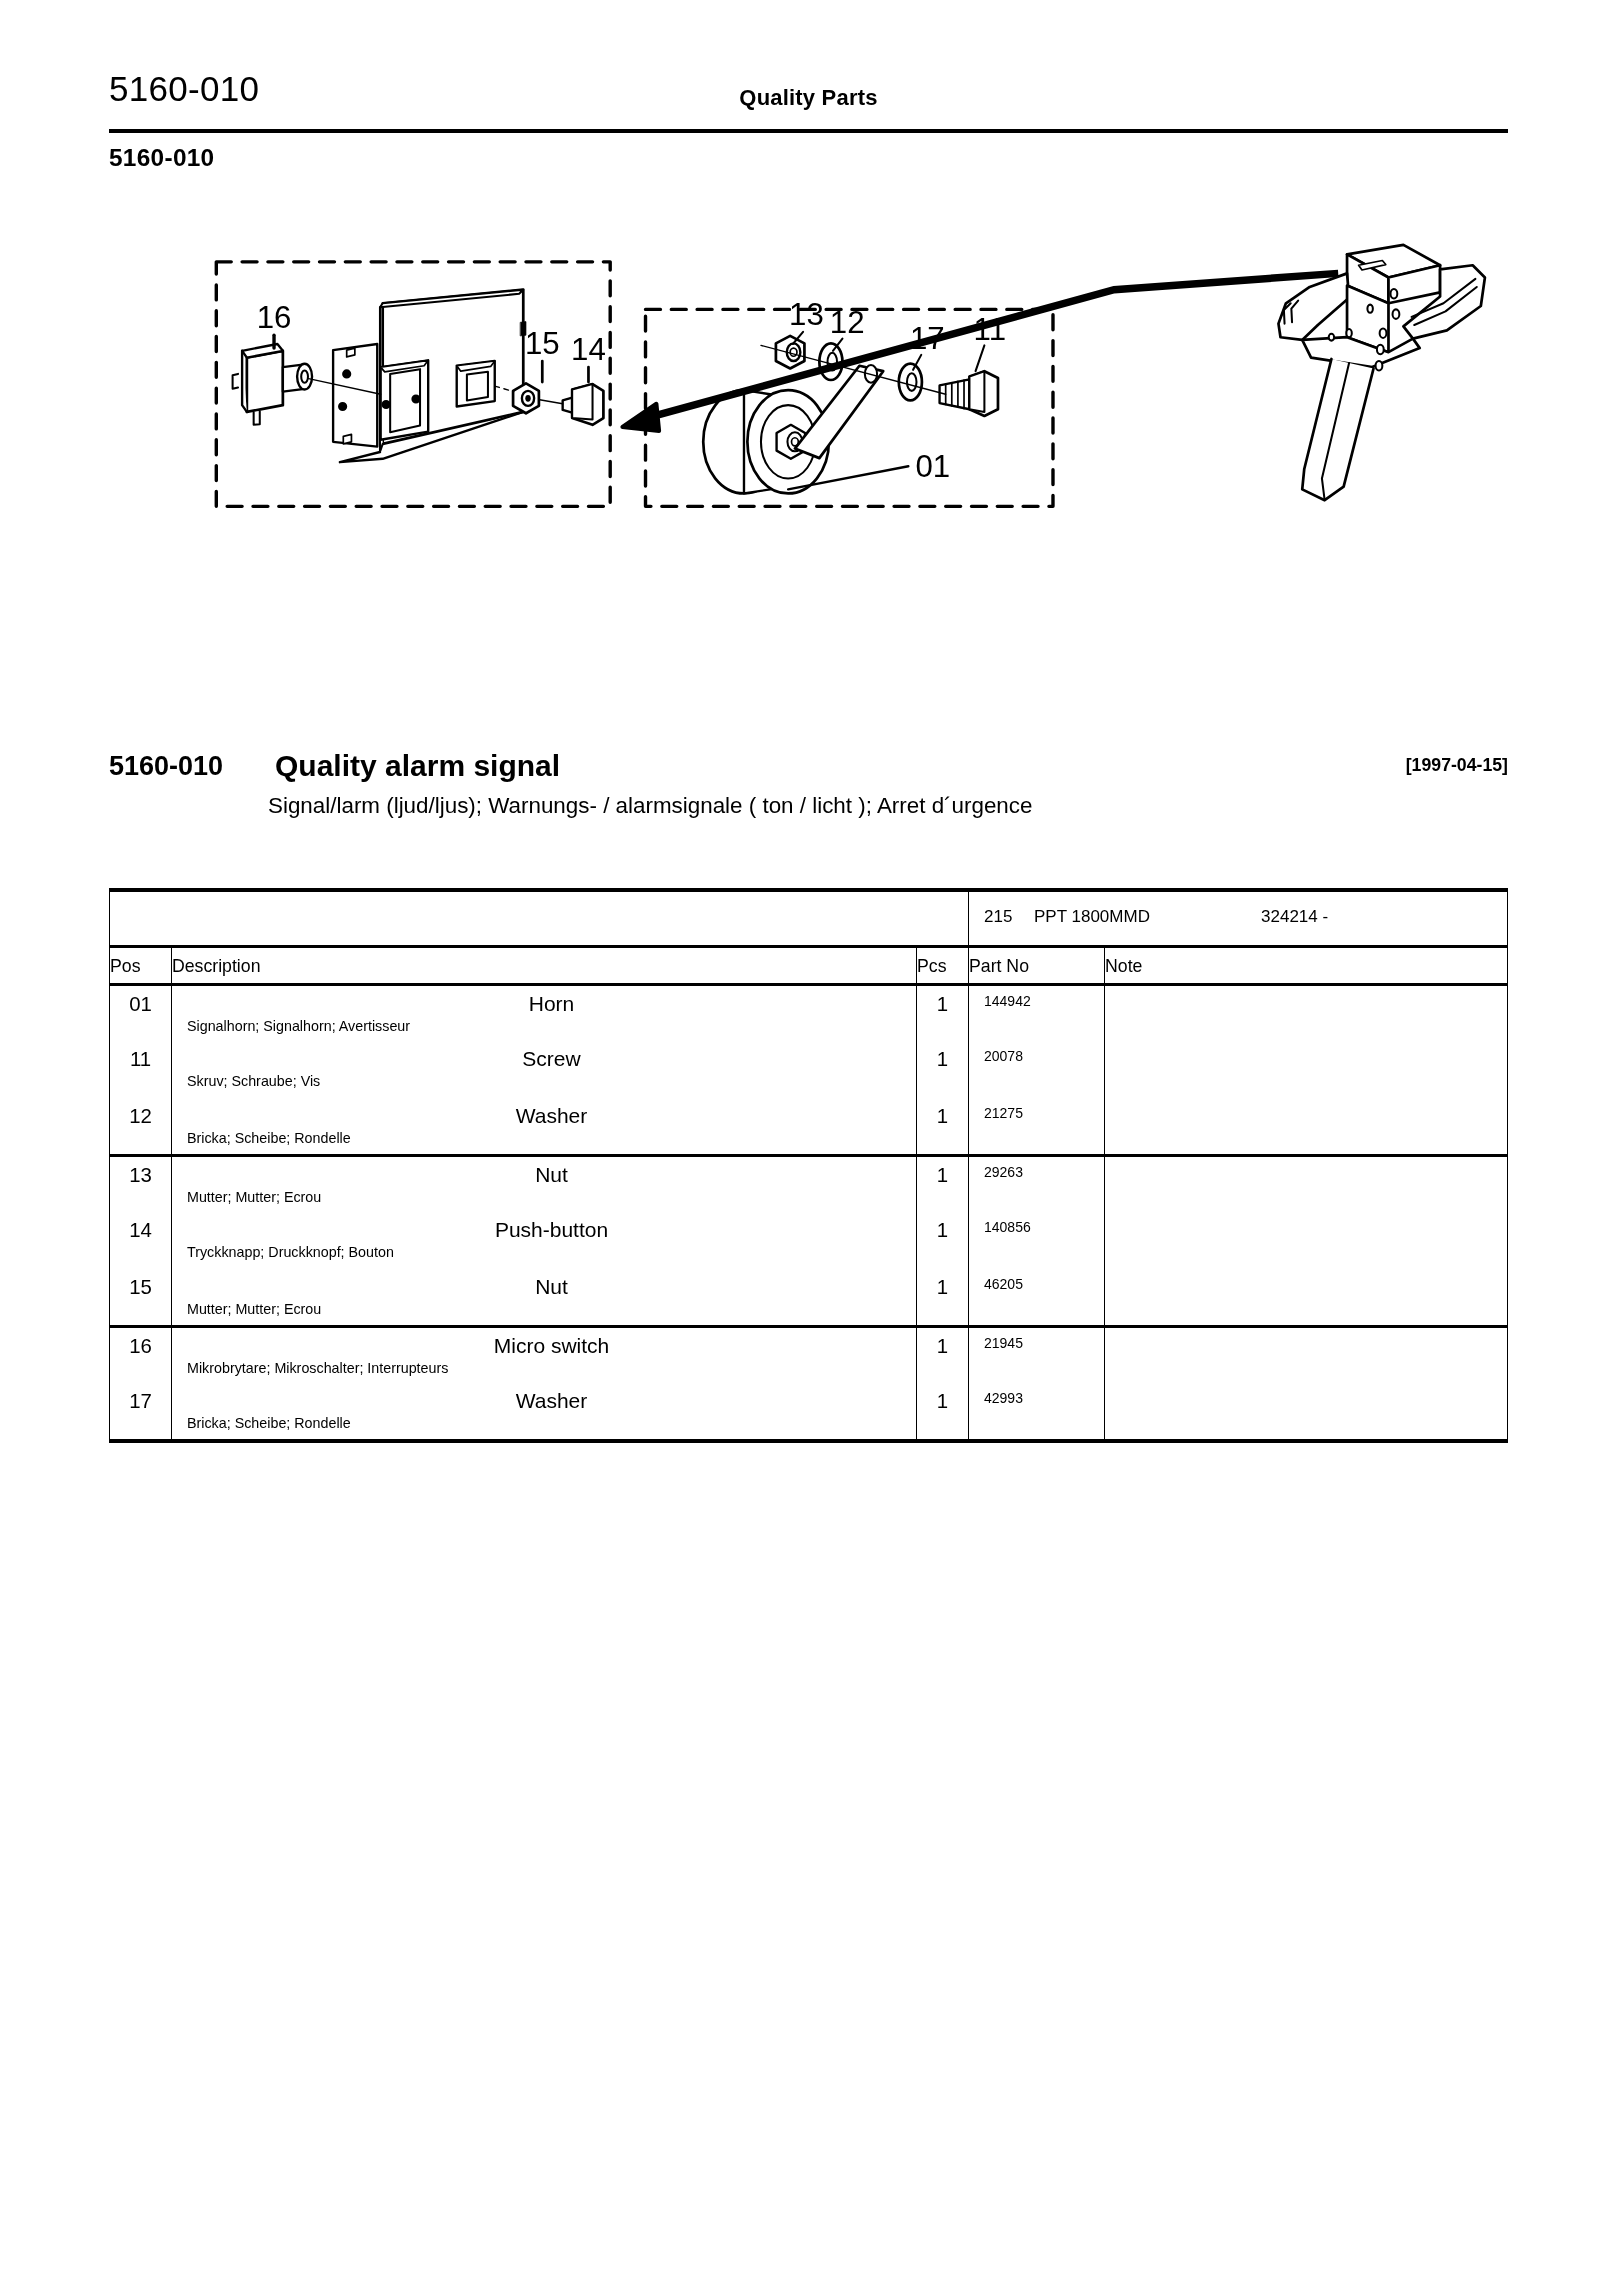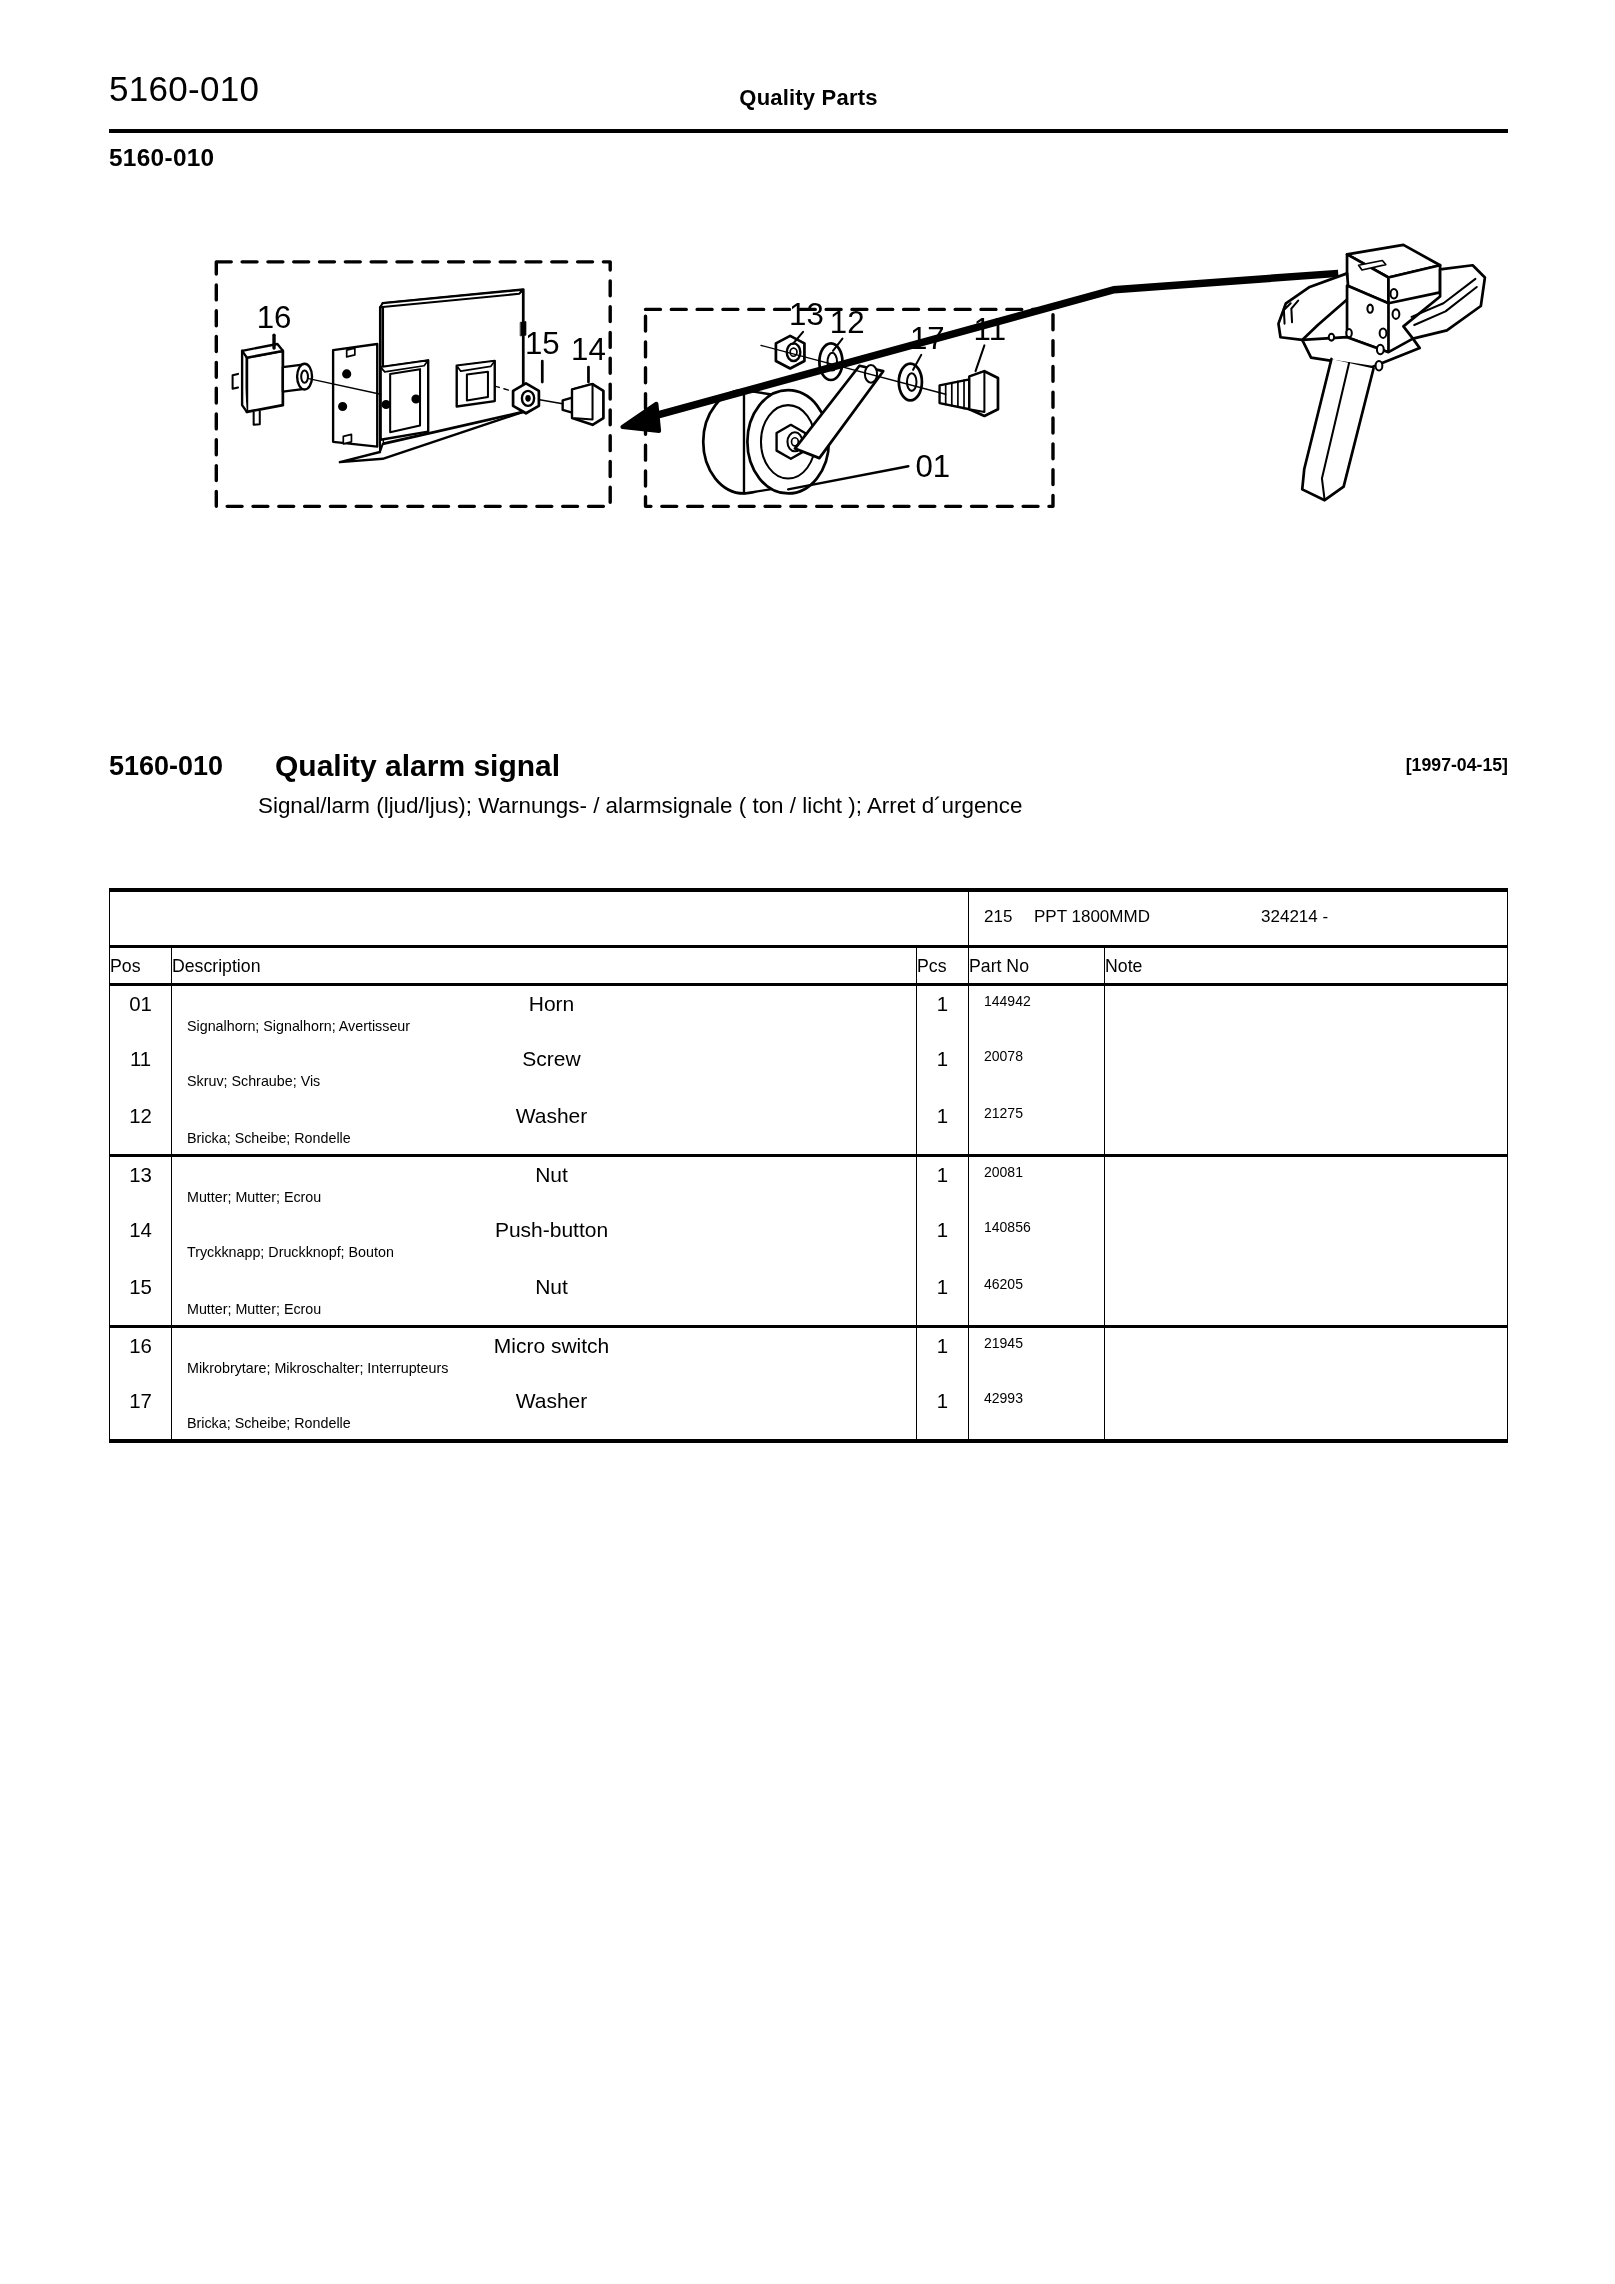--- a/index.html
+++ b/index.html
@@ -106,21 +106,21 @@
   .title-date {
     position: absolute;
     right: 0;
     top: 4.1px;
     font-size: 17.7px;
     font-weight: bold;
     white-space: nowrap;
   }
   .title-sub {
     position: absolute;
-    left: 149px;
+    left: 159px;
     top: 42px;
     font-size: 22.4px;
     white-space: nowrap;
   }
 
   
   .parts-table {
     position: absolute;
     left: 109px;
     top: 888px;
@@ -482,21 +482,21 @@
         <td class="note"></td>
       </tr>
 
       <tr class="data-row group-start">
         <td class="pos">13</td>
         <td class="desc">
           <div class="d-main">Nut</div>
           <div class="d-sub">Mutter; Mutter; Ecrou</div>
         </td>
         <td class="pcs">1</td>
-        <td class="part">20081</td>
+        <td class="part">29263</td>
         <td class="note"></td>
       </tr>
       <tr class="data-row">
         <td class="pos">14</td>
         <td class="desc">
           <div class="d-main">Push-button</div>
           <div class="d-sub">Tryckknapp; Druckknopf; Bouton</div>
         </td>
         <td class="pcs">1</td>
         <td class="part">140856</td>

